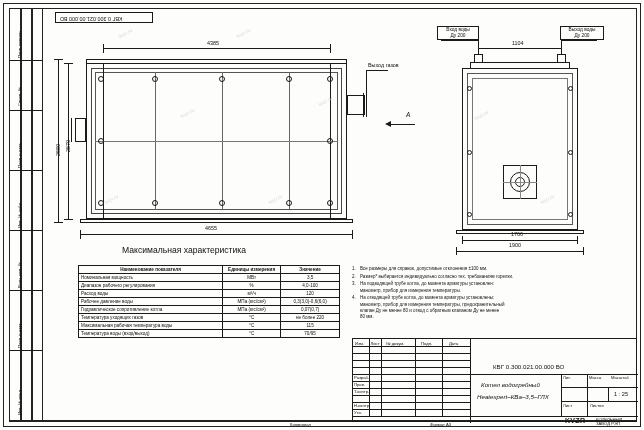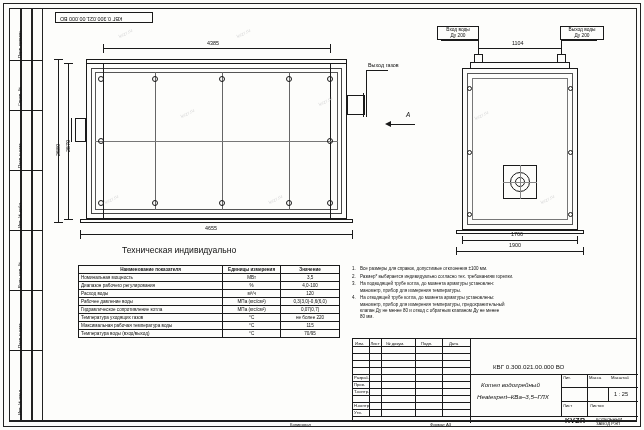--- a/index.html
+++ b/index.html
@@ -188,21 +188,21 @@
   <div class="dimline" style="left:462px;top:240px;width:116px;"></div>
   <div class="dimv" style="left:462px;top:236px;height:8px;"></div>
   <div class="dimv" style="left:577px;top:236px;height:8px;"></div>
   <div class="txt sm" style="left:511px;top:232px;">1766</div>
 
   <div class="dimline" style="left:456px;top:251px;width:128px;"></div>
   <div class="dimv" style="left:456px;top:247px;height:8px;"></div>
   <div class="dimv" style="left:583px;top:247px;height:8px;"></div>
   <div class="txt sm" style="left:509px;top:243px;">1900</div>
 
-  <div class="txt lg" style="left:122px;top:246px;font-weight:400;">Техническая индивидуально</div>
+  <div class="txt lg" style="left:122px;top:246px;font-weight:400;">Максимальная характеристика</div>
   <table class="spec">
     <thead>
       <tr>
         <th style="width:150px;">Наименование показателя</th>
         <th style="width:56px;">Единицы измерения</th>
         <th style="width:56px;">Значение</th>
       </tr>
     </thead>
     <tbody id="spec-body">
         <tr>

